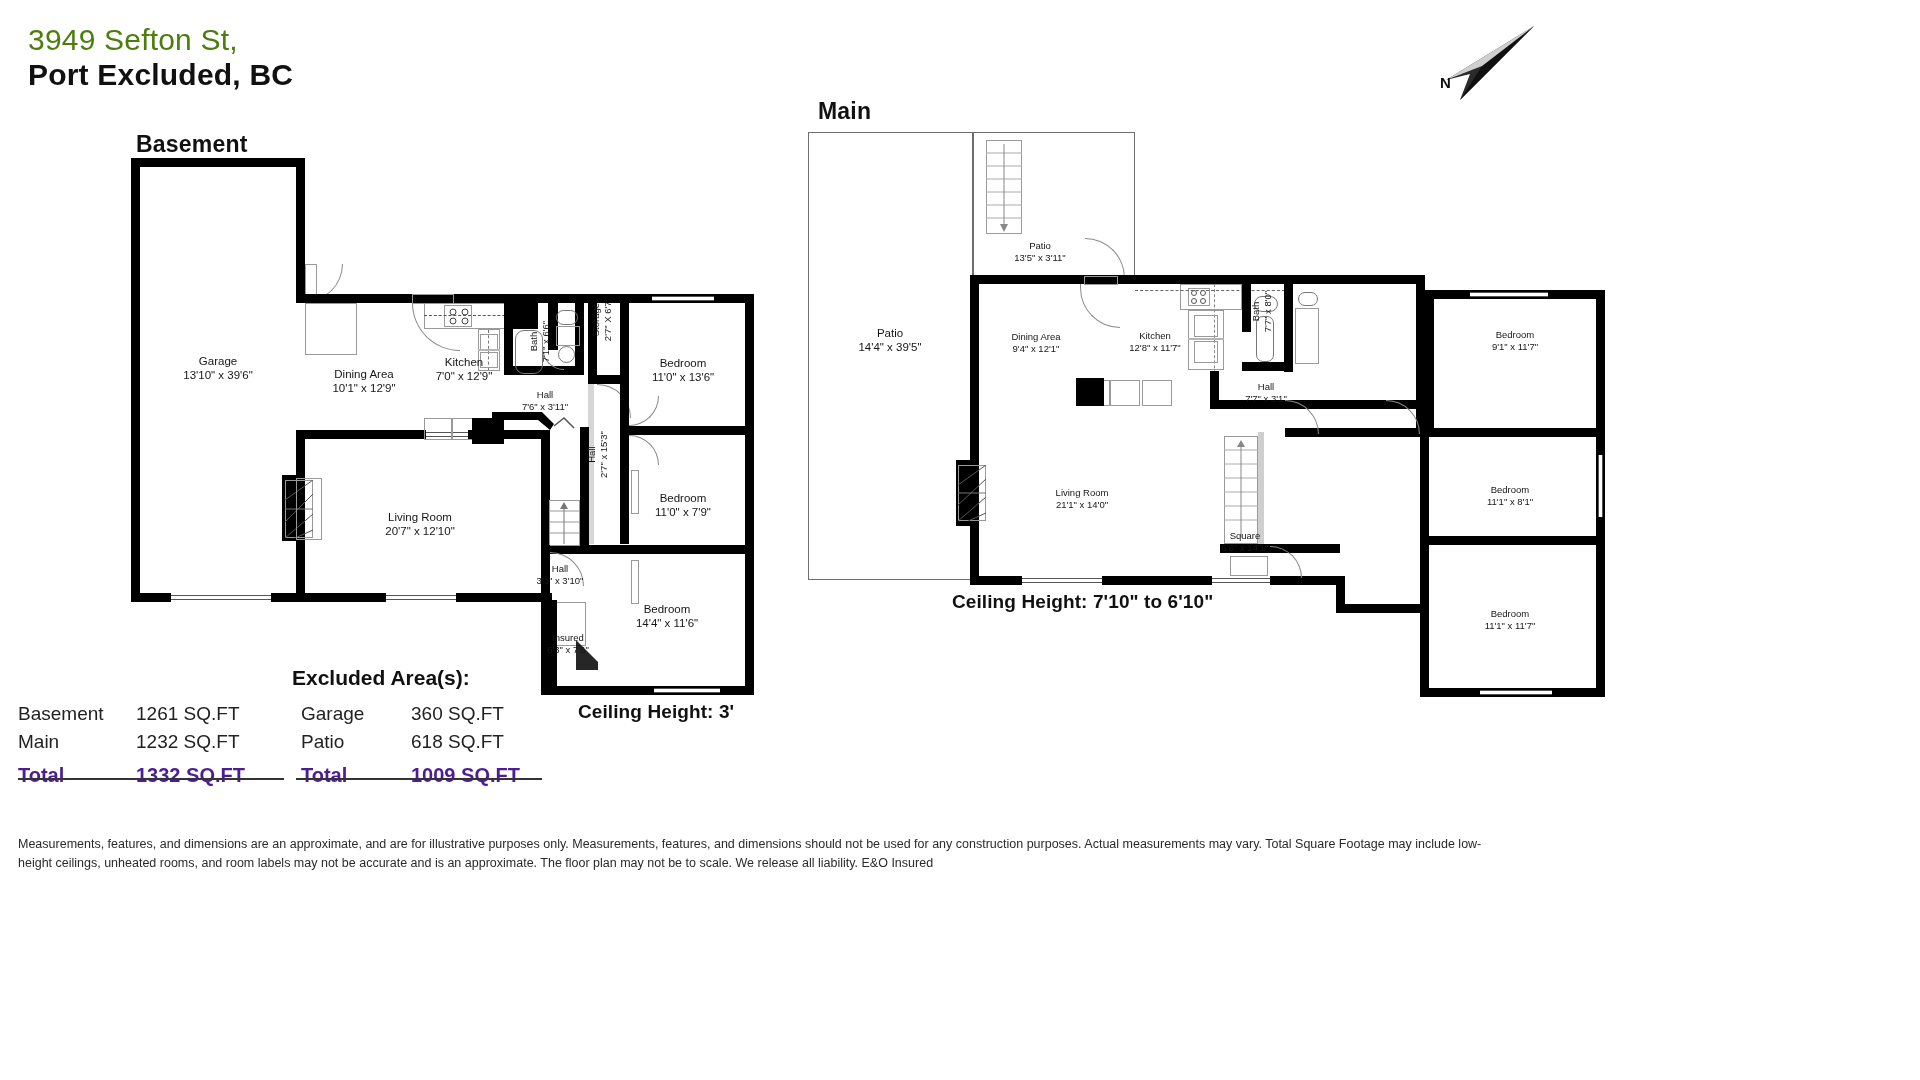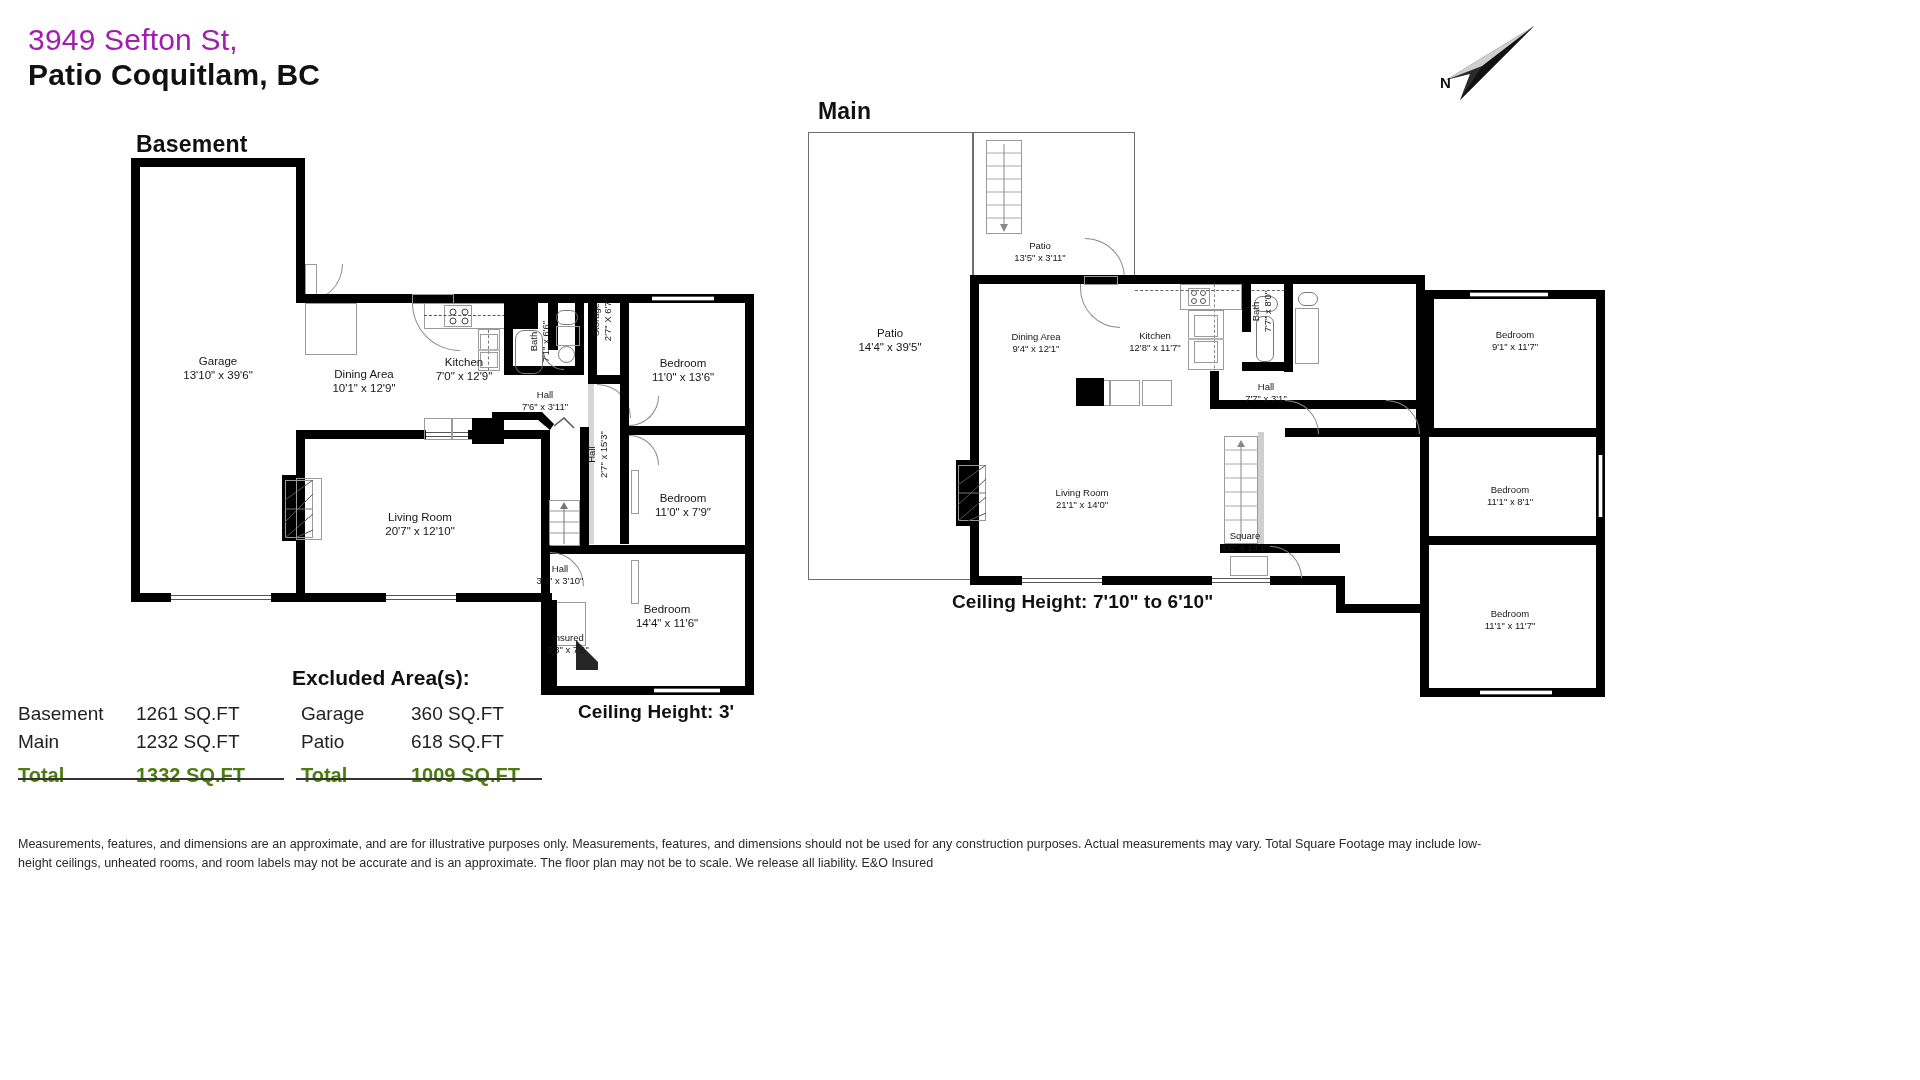--- a/index.html
+++ b/index.html
@@ -8,21 +8,21 @@
     background:#ffffff;
     font-family:"Liberation Sans", sans-serif;
     color:#1a1a1a;
     position:relative;
     overflow:hidden;
   }
   .abs{position:absolute;}
 
   
   #title-block{left:28px;top:22px;width:520px;}
-  #title-line1{font-size:30px;font-weight:400;letter-spacing:.2px;color:#a21caf;line-height:1.18;}
+  #title-line1{font-size:30px;font-weight:400;letter-spacing:.2px;color:#4d7c0f;line-height:1.18;}
   #title-line2{font-size:30px;font-weight:700;letter-spacing:.2px;color:#111;line-height:1.18;}
 
   
   .floor-heading{font-size:23px;font-weight:700;color:#111;letter-spacing:.2px;}
   #heading-basement{left:136px;top:131px;}
   #heading-main{left:818px;top:98px;}
 
   
   .ceiling-note{font-size:19px;font-weight:700;color:#111;letter-spacing:.1px;}
   #ceiling-basement{left:578px;top:701px;}
@@ -51,33 +51,33 @@
 
   
   #excluded-title{left:292px;top:666px;font-size:21px;font-weight:700;color:#111;}
   #summary{left:18px;top:700px;width:560px;font-size:19px;color:#222;}
   .sum-tbl{border-collapse:collapse;}
   .sum-tbl td{padding:3px 0;font-size:19px;color:#222;white-space:nowrap;vertical-align:bottom;}
   .colA-label{width:118px;}
   .colA-val{width:165px;}
   .colB-label{width:110px;}
   .colB-val{width:150px;}
-  .tot td{font-weight:700;font-size:20px;color:#4d7c0f;padding-top:8px;}
+  .tot td{font-weight:700;font-size:20px;color:#4c1d95;padding-top:8px;}
   #rule-left{left:18px;top:778px;width:266px;height:2px;background:#333;}
   #rule-right{left:296px;top:778px;width:246px;height:2px;background:#333;}
 
   
   #disclaimer{left:18px;top:835px;width:1490px;font-size:12.5px;line-height:1.55;color:#2a2a2a;}
 </style>
 </head>
 <body>
 
 <div class="abs" id="title-block">
   <div id="title-line1">3949 Sefton St,</div>
-  <div id="title-line2">Patio Coquitlam, BC</div>
+  <div id="title-line2">Port Excluded, BC</div>
 </div>
 
 <div class="abs" id="compass">
   <svg width="110" height="100" viewBox="0 0 110 100">
     <polygon points="104,4 16,58 40,52 30,78" fill="#2b2b2b"></polygon>
     <polygon points="104,4 40,52 16,58 30,78" fill="#9d9d9d" opacity="0"></polygon>
     <polygon points="104,4 52,44 30,78" fill="#111"></polygon>
     <polygon points="104,4 52,44 16,58" fill="#cfcfcf"></polygon>
     <text x="10" y="66" font-family="Liberation Sans, sans-serif" font-size="15" font-weight="700" fill="#111">N</text>
   </svg>

